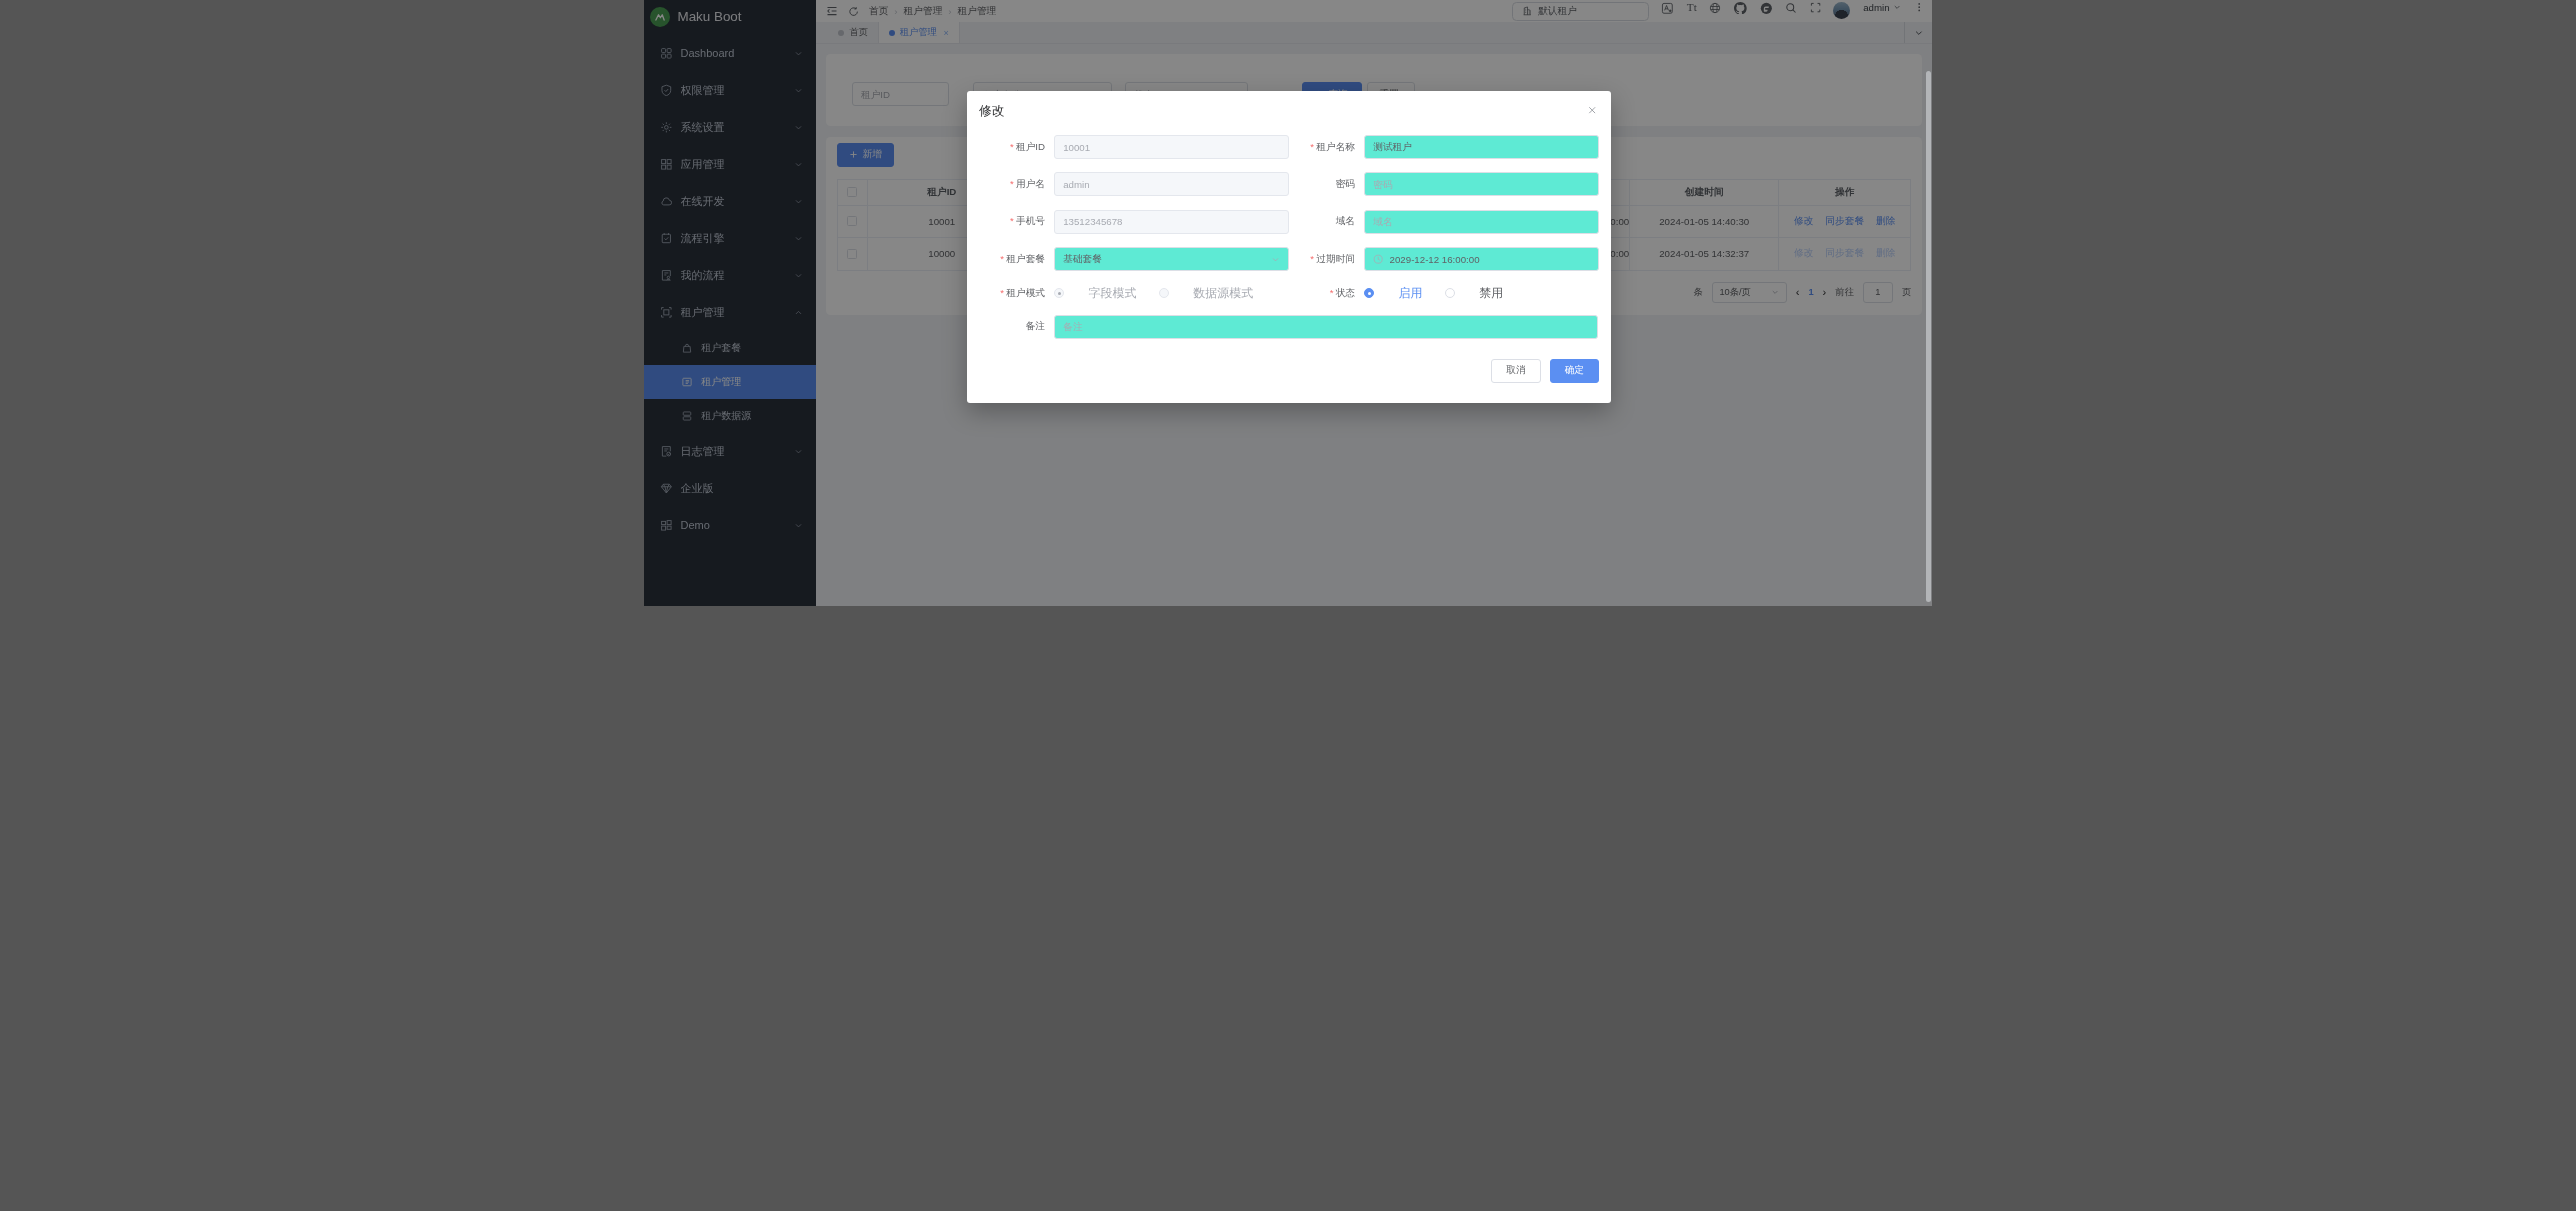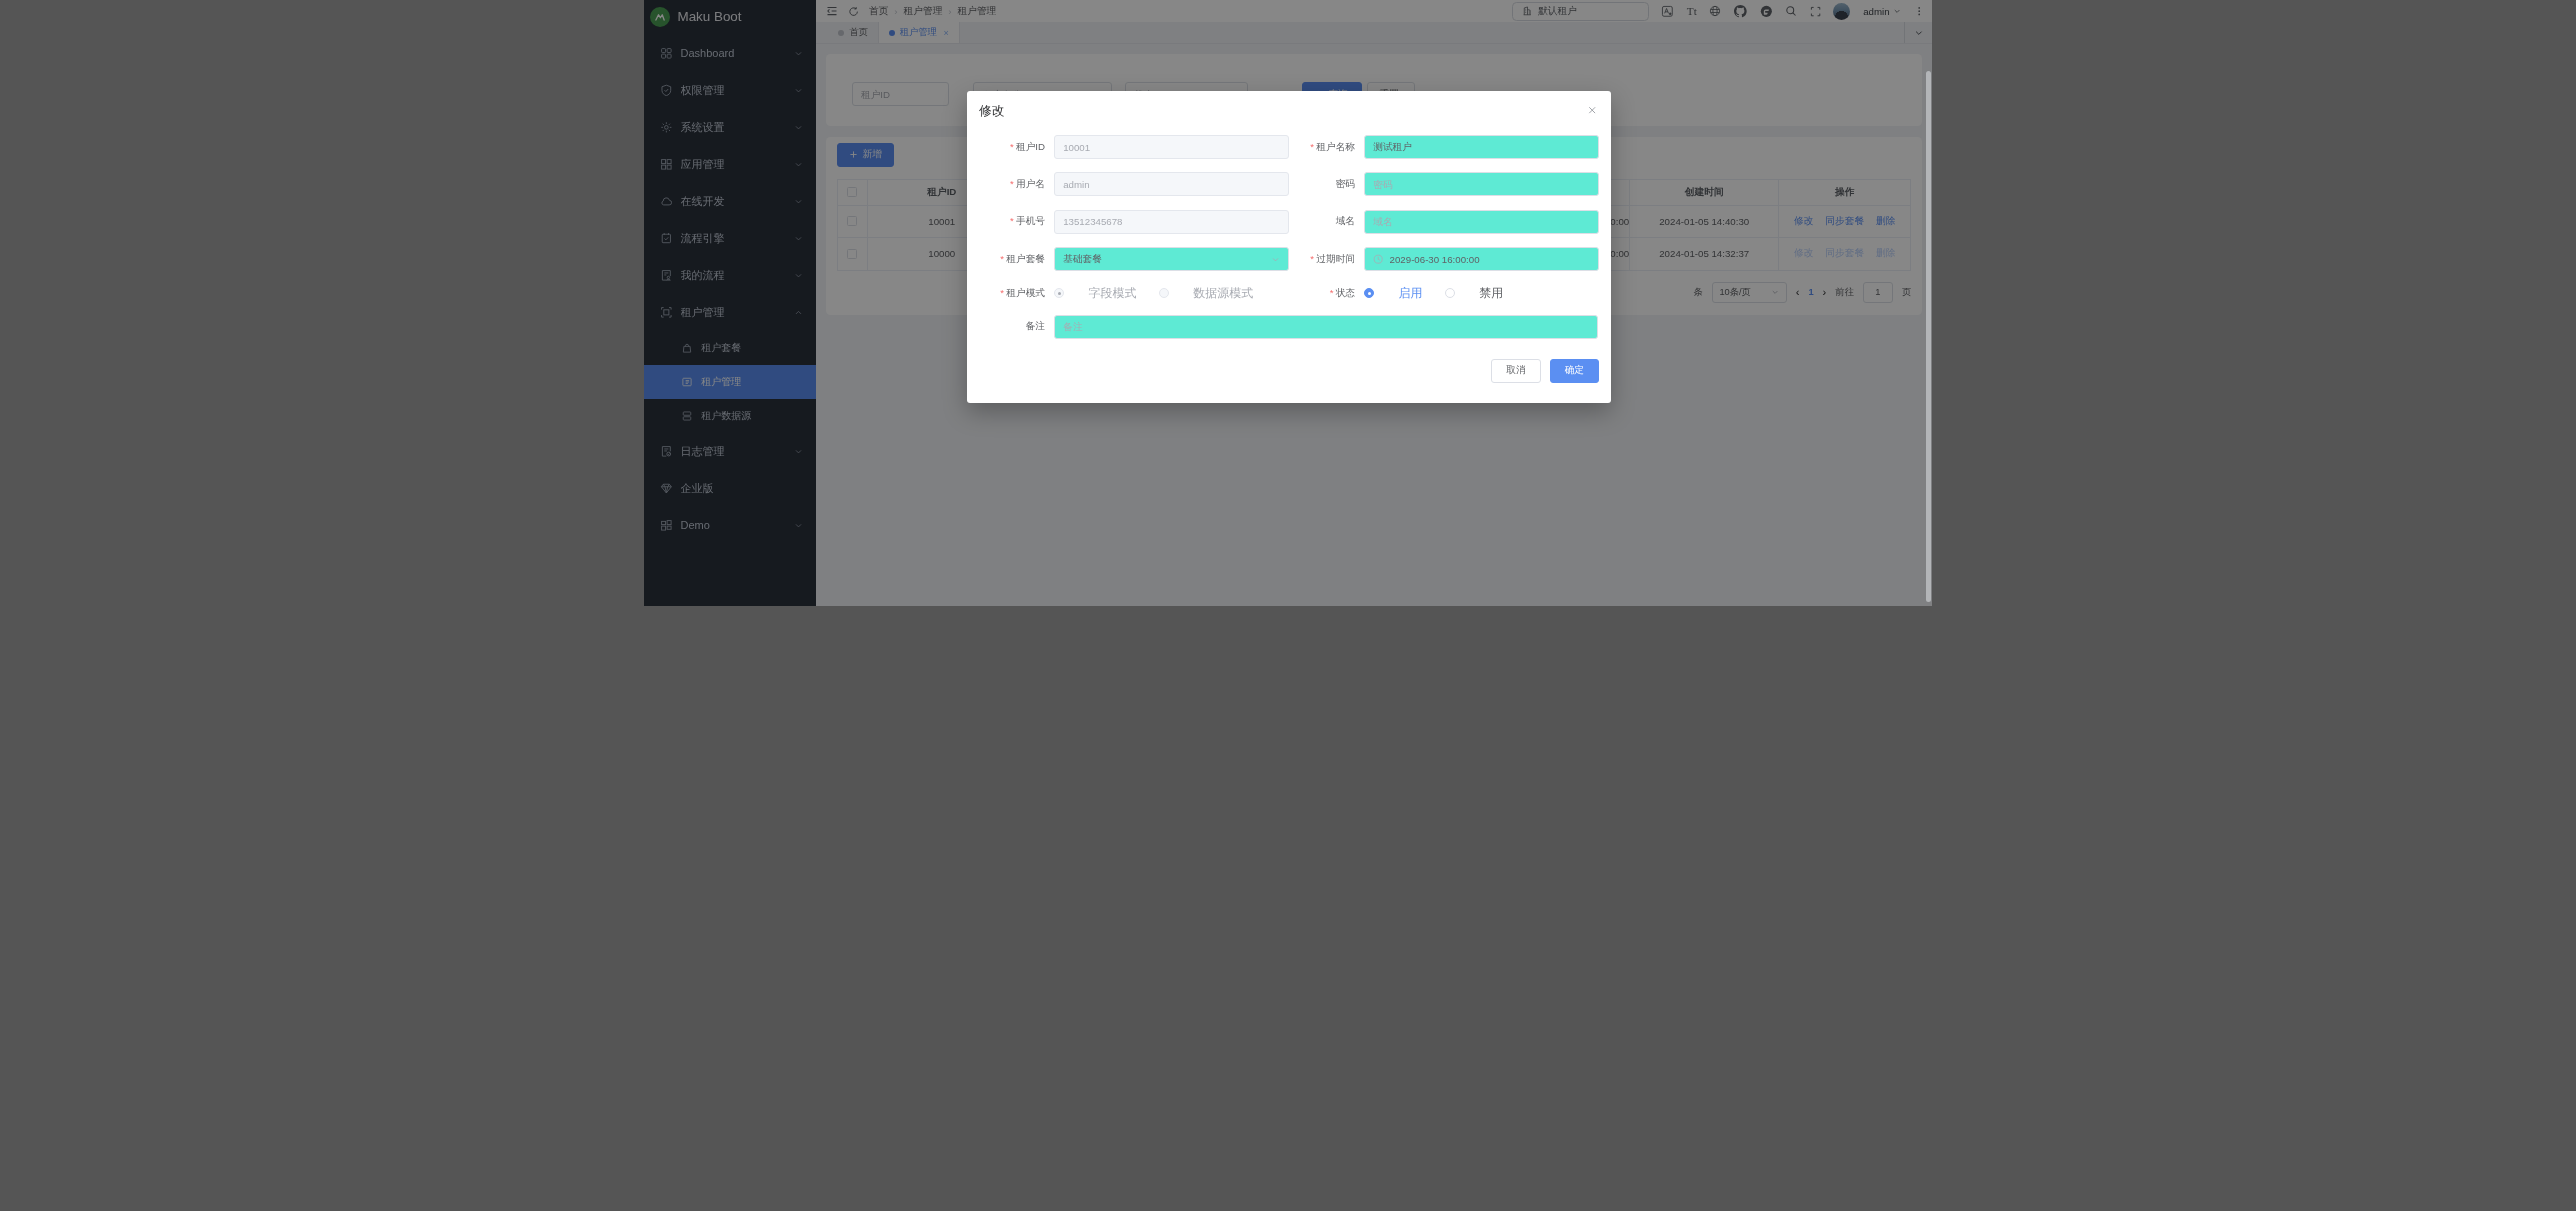--- a/index.html
+++ b/index.html
@@ -17,21 +17,21 @@
   .mi .chev{color:#8b93a0;flex:none}
   .sub .mi{height:34px;padding-left:37px;font-size:10px}
   .mi.active{background:#5b8ff2;color:#fff}
   .mi.active .ic{color:#e9f0fd}
   
   .main{position:absolute;left:172px;right:0;top:0;bottom:0}
   .topbar{height:22.4px;background:#fff;display:flex;align-items:center;padding:0 7.5px 0 10.4px;gap:9.7px;color:#545a61}
   .tico{color:#5f6368;display:flex;align-items:center;cursor:pointer}
   .crumbs{display:flex;align-items:center;gap:6px;font-size:9.7px;color:#606266}
   .crumbs .sep{color:#c0c4cc;font-size:9.7px}
-  .tb-right{margin-left:auto;display:flex;align-items:center;gap:12.7px}
+  .tb-right{margin-left:auto;display:flex;align-items:flex-start;gap:12.7px}
   .tenant-sel{display:flex;align-items:center;gap:6px;height:19.4px;min-width:137px;border:0.7px solid #d7dbe2;border-radius:4.5px;padding:0 9px;color:#5f6368;background:#fff;cursor:pointer}
   .avatar{width:17px;height:17px;border-radius:50%;background:
     radial-gradient(circle at 50% 85%, #3a4250 0 38%, transparent 40%),
     linear-gradient(180deg,#9db8cc 0%,#7798b4 45%,#46566b 100%);flex:none}
   .uname{display:flex;align-items:center;gap:3.7px;font-size:9.7px;color:#3f444a;cursor:pointer}
   
   .tabbar{height:21.6px;background:#f0f2f5;border-bottom:0.7px solid #e4e7ed;display:flex;align-items:stretch;padding-left:12.7px;position:relative}
   .tab{display:flex;align-items:center;gap:5.2px;padding:0 9.7px;font-size:9.3px;color:#606266;cursor:pointer}
   .tab .dot{width:6px;height:6px;border-radius:50%;background:#c0c4cc;flex:none}
   .tab.active{background:#fff;border-left:0.7px solid #e4e7ed;border-right:0.7px solid #e4e7ed;color:#5b8ff2}
@@ -550,21 +550,21 @@
               </svg>
           </div>
         </div>
         <div class="fitem">
           <span class="flabel req">过期时间</span>
           <div class="fctl">
             <svg width="10.4" height="10.4" viewBox="0 0 16 16" fill="none" stroke="#a8abb2" stroke-width="1.2">
                 <circle cx="8" cy="8" r="6.2"></circle>
                 <path d="M8 4.4V8l2.6 1.6"></path>
               </svg>
-            <span>2029-06-30 16:00:00</span>
+            <span>2029-12-12 16:00:00</span>
           </div>
         </div>
       </div>
       <div class="frow">
         <div class="fitem">
           <span class="flabel req">租户模式</span>
           <div class="rgroup">
             <span class="radio dis-checked gray">
               <span class="rdot"></span>
               <span>字段模式</span>

